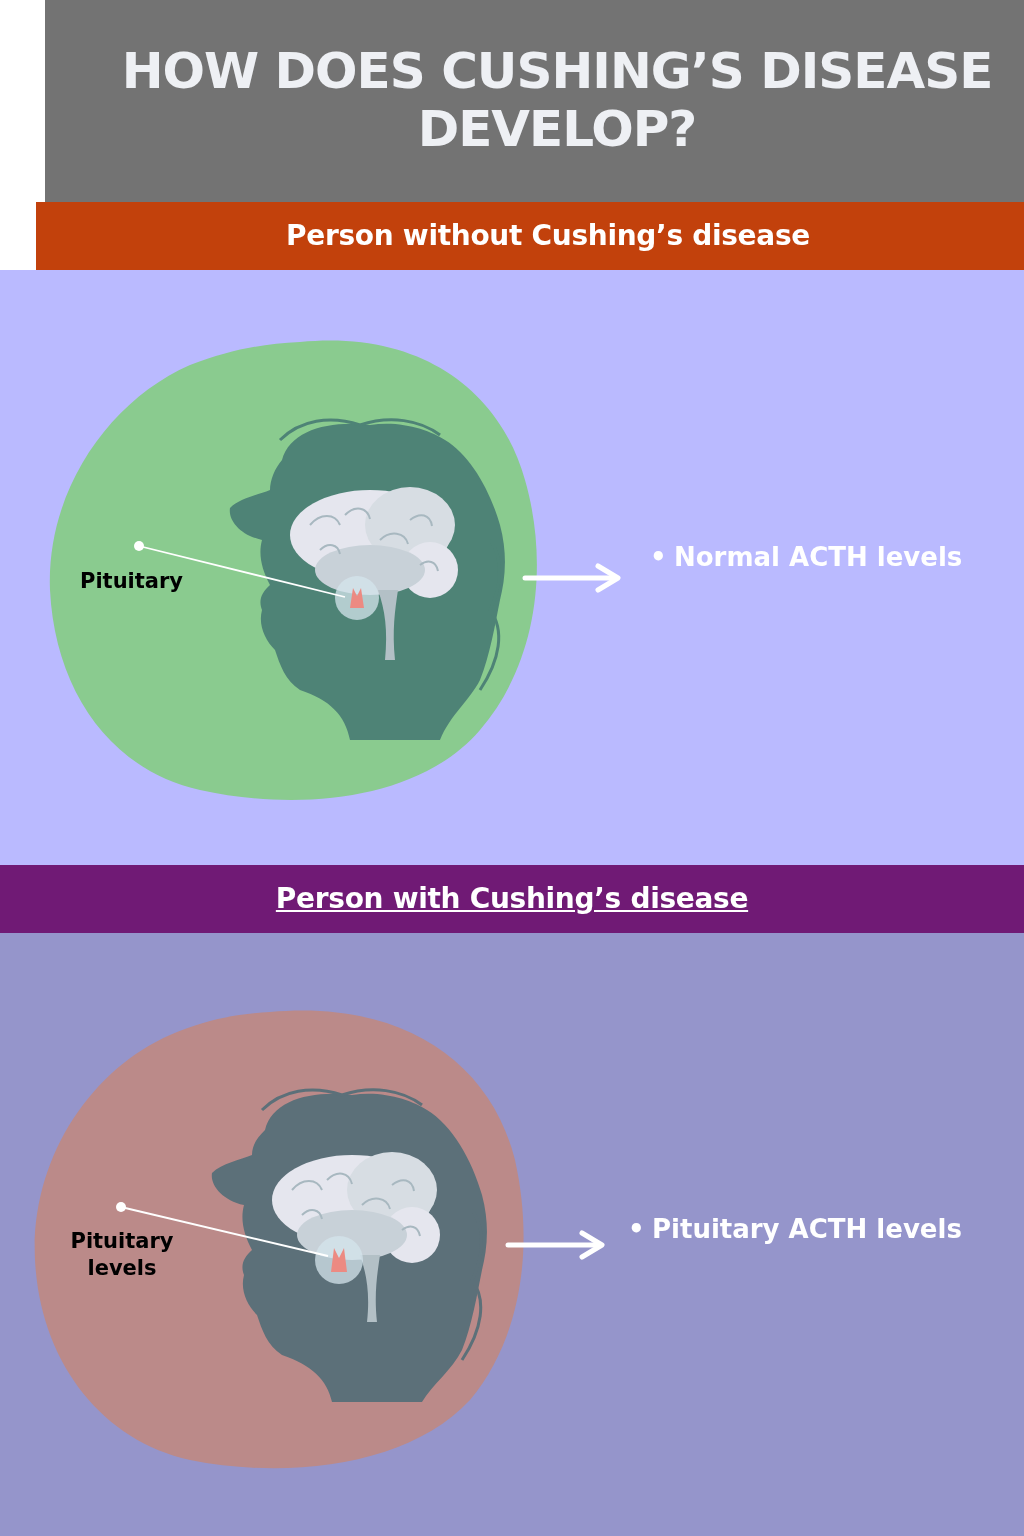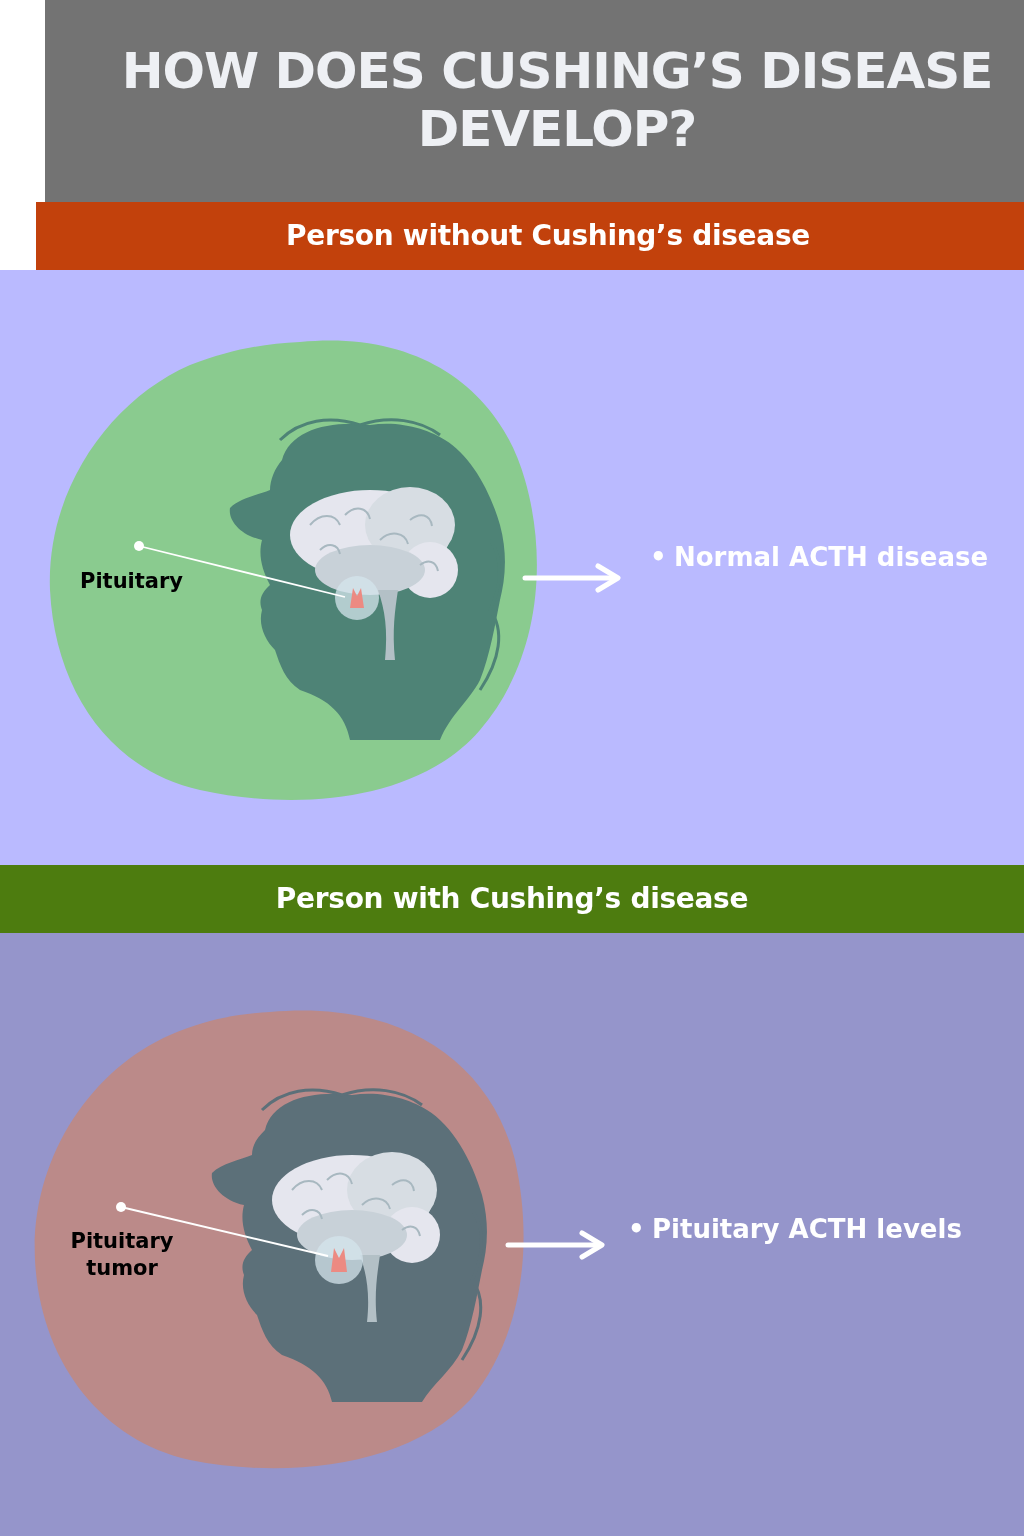--- a/index.html
+++ b/index.html
@@ -1,21 +1,21 @@
 <!DOCTYPE html>
 <html><head>
 <meta charset="utf-8">
 <style>
   html, body { margin: 0; padding: 0; }
   body { width: 1024px; height: 1536px; overflow: hidden; font-family: "DejaVu Sans", sans-serif; }
   .header { position: absolute; left: 8px; top: 0; width: 1024px; height: 202px; background: #737373; color: #eef0f4; margin-left: 37px; }
   .header h1 { margin: 0; position: absolute; left: 0; right: 0; top: 42px; text-align: center; font-size: 50px; line-height: 58px; font-weight: bold; letter-spacing: -1px; }
   .band { position: absolute; left: 0; width: 1024px; height: 68px; color: #fff; text-align: center; font-weight: bold; font-size: 28px; line-height: 68px; letter-spacing: -0.3px; }
   .band.green { top: 202px; background: #c2410c; margin-left: 36px; }
-  .band.red { top: 865px; background: #4d7c0f; }
+  .band.red { top: 865px; background: #701a75; text-decoration: underline; }
   .panel { position: absolute; left: 0; width: 1024px; }
   .panel.top { top: 270px; height: 595px; background: #babaff; }
   .panel.bottom { top: 933px; height: 603px; background: #9595cb; }
   .illus { position: absolute; left: 0; top: 0; }
   .label { position: absolute; color: #000000; font-weight: bold; font-size: 21px; line-height: 27px; text-align: center; }
   .bullets { position: absolute; margin: 0; padding: 0; list-style: none; color: #fff; font-weight: bold; font-size: 26px; line-height: 31px; }
   .bullets li { position: relative; padding-left: 24px; }
   .bullets li::before { content: "•"; position: absolute; left: 0; top: 0; }
 </style>
 </head>
@@ -53,21 +53,21 @@
     <line x1="139" y1="546" x2="345" y2="597" stroke="#ffffff" stroke-width="1.8"></line>
     <circle cx="139" cy="546" r="5" fill="#ffffff"></circle>
 
     <g>
       <path d="M525 578 L 612 578" stroke="#ffffff" stroke-width="5" stroke-linecap="round"></path>
       <path d="M598 566 L 618 578 L 598 590" fill="none" stroke="#ffffff" stroke-width="5" stroke-linecap="round" stroke-linejoin="round"></path>
     </g>
   </svg>
   <div class="label" style="left:80px; top:298px;">Pituitary</div>
   <ul class="bullets" style="left:650px; top:272px; width:340px;">
-    <li>Normal ACTH disease</li>
+    <li>Normal ACTH levels</li>
   </ul>
 </div>
 
 <div class="band red">Person with Cushing’s disease</div>
 
 <div class="panel bottom">
   <svg class="illus" width="1024" height="603" viewBox="0 933 1024 603">
     <path d="M270 1012 C 400 1000, 490 1060, 515 1160 C 535 1250, 520 1340, 470 1400 C 410 1465, 290 1480, 190 1460 C 100 1440, 40 1360, 35 1260 C 30 1160, 90 1070, 170 1035 C 205 1020, 235 1014, 270 1012 Z" fill="#bb8a89"></path>
     <path d="M265 1130 C 272 1100, 312 1090, 352 1095 C 382 1090, 412 1100, 427 1110 C 452 1125, 472 1160, 482 1195 C 490 1225, 487 1250, 482 1270 C 477 1295, 472 1325, 462 1350 C 452 1370, 432 1385, 422 1402 L 332 1402 C 327 1380, 312 1365, 282 1355 C 267 1345, 262 1330, 257 1315 C 247 1305, 240 1290, 244 1275 C 240 1265, 244 1257, 252 1250 C 244 1235, 240 1220, 244 1205 C 222 1200, 210 1185, 212 1173 C 222 1163, 240 1160, 252 1155 C 252 1145, 257 1138, 265 1130 Z" fill="#5c7079"></path>
     <path d="M262 1110 C 282 1090, 312 1085, 342 1095 C 372 1085, 402 1090, 422 1105" fill="none" stroke="#5c7079" stroke-width="3"></path>
@@ -84,18 +84,18 @@
     <path d="M331 1272 L 334 1248 L 339 1258 L 344 1248 L 347 1272 Z" fill="#ec8a82"></path>
     <line x1="121" y1="1207" x2="328" y2="1256" stroke="#ffffff" stroke-width="1.8"></line>
     <circle cx="121" cy="1207" r="5" fill="#ffffff"></circle>
     <g>
       <path d="M508 1245 L 596 1245" stroke="#ffffff" stroke-width="5" stroke-linecap="round"></path>
       <path d="M582 1233 L 602 1245 L 582 1257" fill="none" stroke="#ffffff" stroke-width="5" stroke-linecap="round" stroke-linejoin="round"></path>
     </g>
   </svg>
   <div class="label" style="left:62px; top:295px; width:120px;">
     <div>Pituitary</div>
-    <div>tumor</div>
+    <div>levels</div>
   </div>
   <ul class="bullets" style="left:628px; top:281px; width:370px;">
     <li>Pituitary ACTH levels</li>
   </ul>
 </div>
 
 </body></html>

